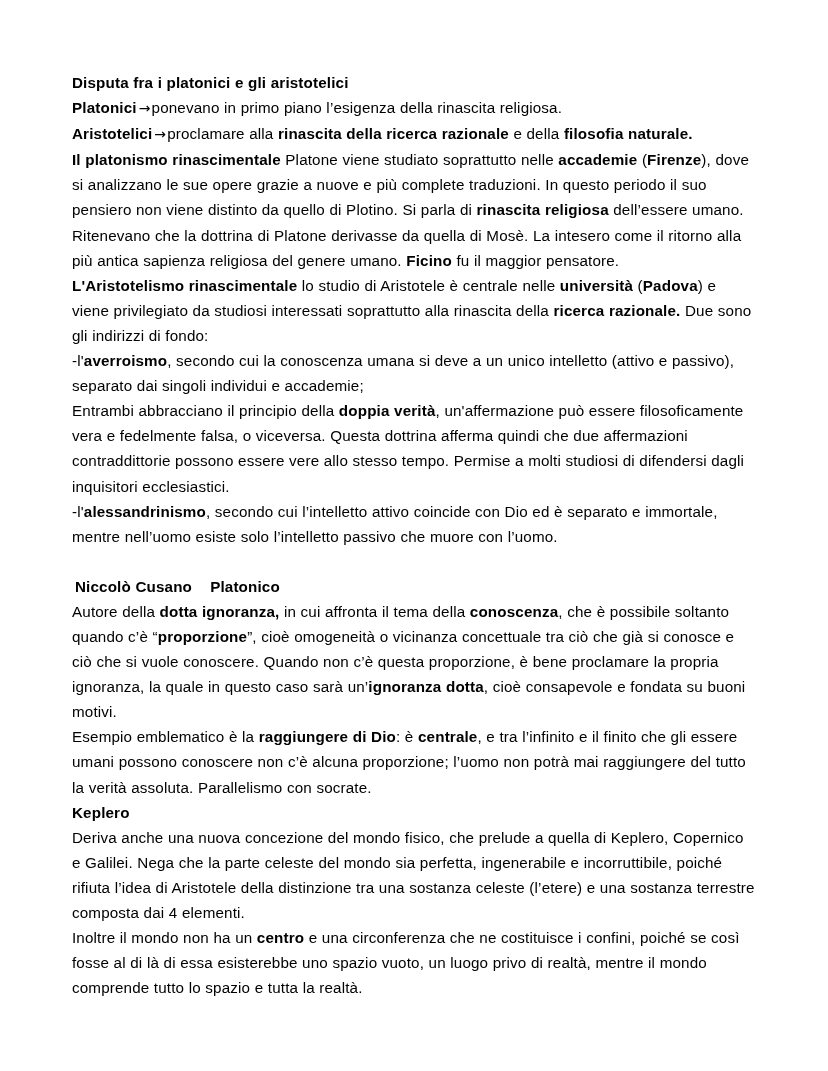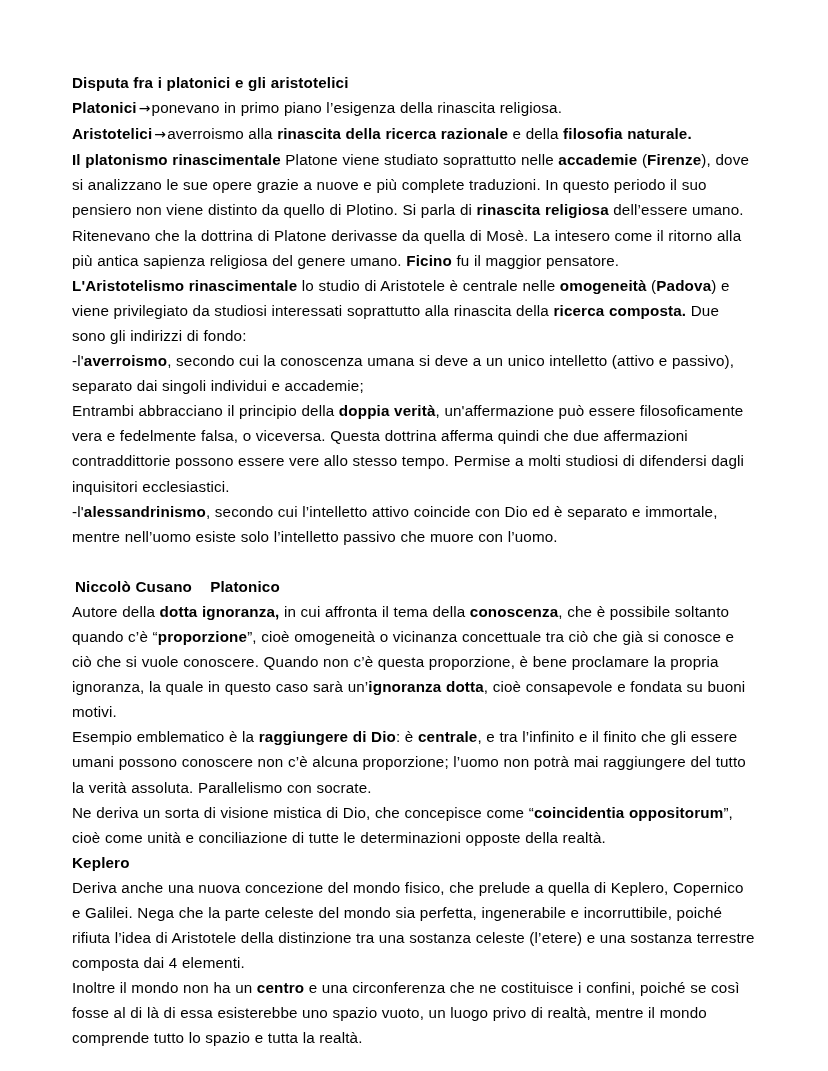--- a/index.html
+++ b/index.html
@@ -60,42 +60,41 @@
 </head>
 <body>
 
 <div class="page">
   <div class="doc-body">
 
     <p class="para"><b>Disputa fra i platonici e gli aristotelici</b></p>
 
     <p class="para"><b>Platonici</b><span class="arrow">→</span><span>ponevano in primo piano l’esigenza della rinascita religiosa.</span></p>
 
-    <p class="para"><b>Aristotelici</b><span class="arrow">→</span><span>averroismo alla </span><b>rinascita della ricerca razionale</b><span> e della </span><b>filosofia naturale.</b></p>
+    <p class="para"><b>Aristotelici</b><span class="arrow">→</span><span>proclamare alla </span><b>rinascita della ricerca razionale</b><span> e della </span><b>filosofia naturale.</b></p>
 
     <p class="para"><b>Il platonismo rinascimentale</b><span> Platone viene studiato soprattutto nelle </span><b>accademie</b><span> (</span><b>Firenze</b><span>), dove si analizzano le sue opere grazie a nuove e più complete traduzioni. In questo periodo il suo pensiero non viene distinto da quello di Plotino. Si parla di </span><b>rinascita religiosa</b><span> dell’essere umano.  Ritenevano che la dottrina di Platone derivasse da quella di Mosè. La intesero come il ritorno alla più antica sapienza religiosa del genere umano. </span><b>Ficino</b><span> fu il maggior pensatore.</span></p>
 
-    <p class="para"><b>L'Aristotelismo rinascimentale</b><span> lo studio di Aristotele è centrale nelle </span><b>omogeneità</b><span> (</span><b>Padova</b><span>) e viene privilegiato da studiosi interessati soprattutto alla rinascita della </span><b>ricerca composta.</b><span> Due sono gli indirizzi di fondo:</span></p>
+    <p class="para"><b>L'Aristotelismo rinascimentale</b><span> lo studio di Aristotele è centrale nelle </span><b>università</b><span> (</span><b>Padova</b><span>) e viene privilegiato da studiosi interessati soprattutto alla rinascita della </span><b>ricerca razionale.</b><span> Due sono gli indirizzi di fondo:</span></p>
 
     <p class="para"><span>-l'</span><b>averroismo</b><span>, secondo cui la conoscenza umana si deve a un unico intelletto (attivo e passivo), separato dai singoli individui e accademie;</span></p>
 
     <p class="para"><span>Entrambi abbracciano il principio della </span><b>doppia verità</b><span>, un'affermazione può essere filosoficamente vera e fedelmente falsa, o viceversa. Questa dottrina afferma quindi che due affermazioni contraddittorie possono essere vere allo stesso tempo. Permise a molti studiosi di difendersi dagli inquisitori ecclesiastici.</span></p>
 
     <p class="para"><span>-l'</span><b>alessandrinismo</b><span>, secondo cui l’intelletto attivo coincide con Dio ed è separato e immortale, mentre nell’uomo esiste solo l’intelletto passivo che muore con l’uomo.</span></p>
 
     <div class="spacer"></div>
 
     <p class="para heading-indent"><b>Niccolò Cusano</b><b class="b">&nbsp;&nbsp;&nbsp;&nbsp;</b><b>Platonico</b></p>
 
     <p class="para"><span>Autore della </span><span class="bi">dotta ignoranza,</span><span> in cui affronta il tema della </span><b>conoscenza</b><span>, che è possibile soltanto quando c’è “</span><b>proporzione</b><span>”, cioè omogeneità o vicinanza concettuale tra ciò che già si conosce e ciò che si vuole conoscere. Quando non c’è questa proporzione, è bene proclamare la propria ignoranza, la quale in questo caso sarà un’</span><b>ignoranza dotta</b><span>, cioè consapevole e fondata su buoni motivi.</span></p>
 
     <p class="para"><span>Esempio emblematico è la </span><b>raggiungere di Dio</b><span>: è </span><b>centrale</b><span>, e tra l’infinito e il finito che gli essere umani possono conoscere non c’è alcuna proporzione; l’uomo non potrà mai raggiungere del tutto la verità assoluta. Parallelismo con socrate.</span></p>
 
 
-    <p class="para"><span>Ne deriva un sorta di visione mistica di Dio, che concepisce come “</span><span class="bi">coincidentia oppositorum</span><span>”, cioè come unità e conciliazione di tutte le determinazioni opposte della realtà.</span></p>
 
     <p class="para"><b>Keplero</b></p>
 
     <p class="para"><span>Deriva anche una nuova concezione del mondo fisico, che prelude a quella di Keplero, Copernico e Galilei. Nega che la parte celeste del mondo sia perfetta, ingenerabile e incorruttibile, poiché rifiuta l’idea di Aristotele della distinzione tra una sostanza celeste (l’etere) e una sostanza terrestre composta dai 4 elementi.</span></p>
 
     <p class="para"><span>Inoltre il mondo non ha un </span><b>centro</b><span> e una circonferenza che ne costituisce i confini, poiché se così fosse al di là di essa esisterebbe uno spazio vuoto, un luogo privo di realtà, mentre il mondo comprende tutto lo spazio e tutta la realtà.</span></p>
 
   </div>
 </div>
 

